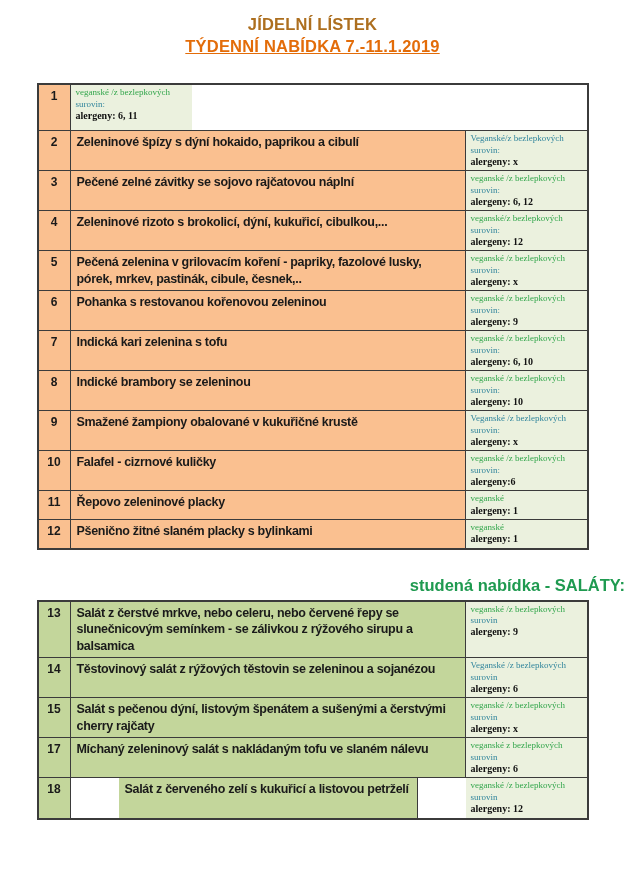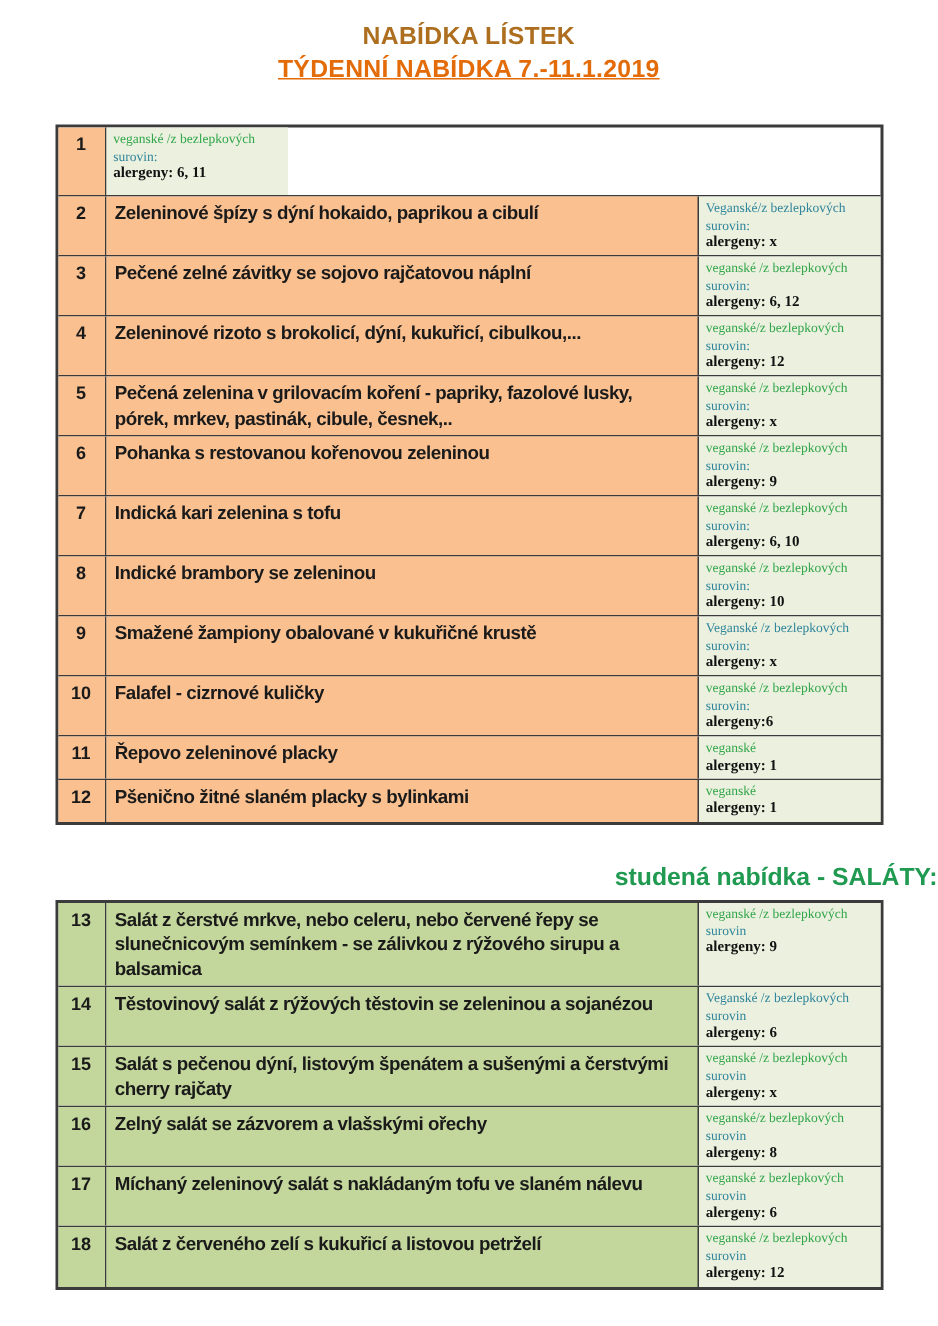--- a/index.html
+++ b/index.html
@@ -72,21 +72,21 @@
     color:var(--c-section_green);
   }
   .t2{ margin-top:0; }
 </style>
 </head>
 <body>
 
 <div class="page">
 
   <div class="doc-header">
-    <div class="title-1">NABÍDKA LÍSTEK</div>
+    <div class="title-1">JÍDELNÍ LÍSTEK</div>
     <div class="title-2">TÝDENNÍ NABÍDKA  7.-11.1.2019</div>
   </div>
 
   <div class="menu-table t1" id="table1">
       <div class="t-row" style="min-height: 46px;">
         <div class="cell-num">1</div>
         <div class="cell-allergen">
           <span class="vegan-label"><span class="vegan-part green">veganské /z bezlepkových</span><span class="vegan-part teal"> surovin:</span></span>
           <div class="allergen-codes">alergeny: 6, 11</div>
         </div>
@@ -201,37 +201,29 @@
         </div>
       </div>
       <div class="t-row" style="min-height: 37px;">
         <div class="cell-num">15</div>
         <div class="cell-dish">Salát s pečenou dýní, listovým špenátem a sušenými a čerstvými cherry rajčaty</div>
         <div class="cell-allergen">
           <span class="vegan-label"><span class="vegan-part green">veganské /z bezlepkových</span><span class="vegan-part teal"> surovin</span></span>
           <div class="allergen-codes">alergeny: x</div>
         </div>
       </div>
-      <div class="t-row" style="min-height: 35px;">
-        <div class="cell-num">16</div>
-        <div class="cell-dish">Zelný salát se zázvorem a vlašskými ořechy</div>
-        <div class="cell-allergen">
-          <span class="vegan-label"><span class="vegan-part green">veganské/z bezlepkových</span><span class="vegan-part teal"> surovin</span></span>
-          <div class="allergen-codes">alergeny: 8</div>
-        </div>
-      </div>
       <div class="t-row" style="min-height: 38px;">
         <div class="cell-num">17</div>
         <div class="cell-dish">Míchaný zeleninový salát s nakládaným tofu ve slaném nálevu</div>
         <div class="cell-allergen">
           <span class="vegan-label"><span class="vegan-part green">veganské z bezlepkových</span><span class="vegan-part teal"> surovin</span></span>
           <div class="allergen-codes">alergeny: 6</div>
         </div>
       </div>
-      <div class="t-row" style="min-height: 40px;">
+      <div class="t-row" style="min-height: 40px; gap: 48px;">
         <div class="cell-num">18</div>
         <div class="cell-dish">Salát z červeného zelí s kukuřicí a listovou petrželí</div>
         <div class="cell-allergen">
           <span class="vegan-label"><span class="vegan-part green">veganské /z bezlepkových</span><span class="vegan-part teal"> surovin</span></span>
           <div class="allergen-codes">alergeny: 12</div>
         </div>
       </div>
     </div>
 
 </div>

